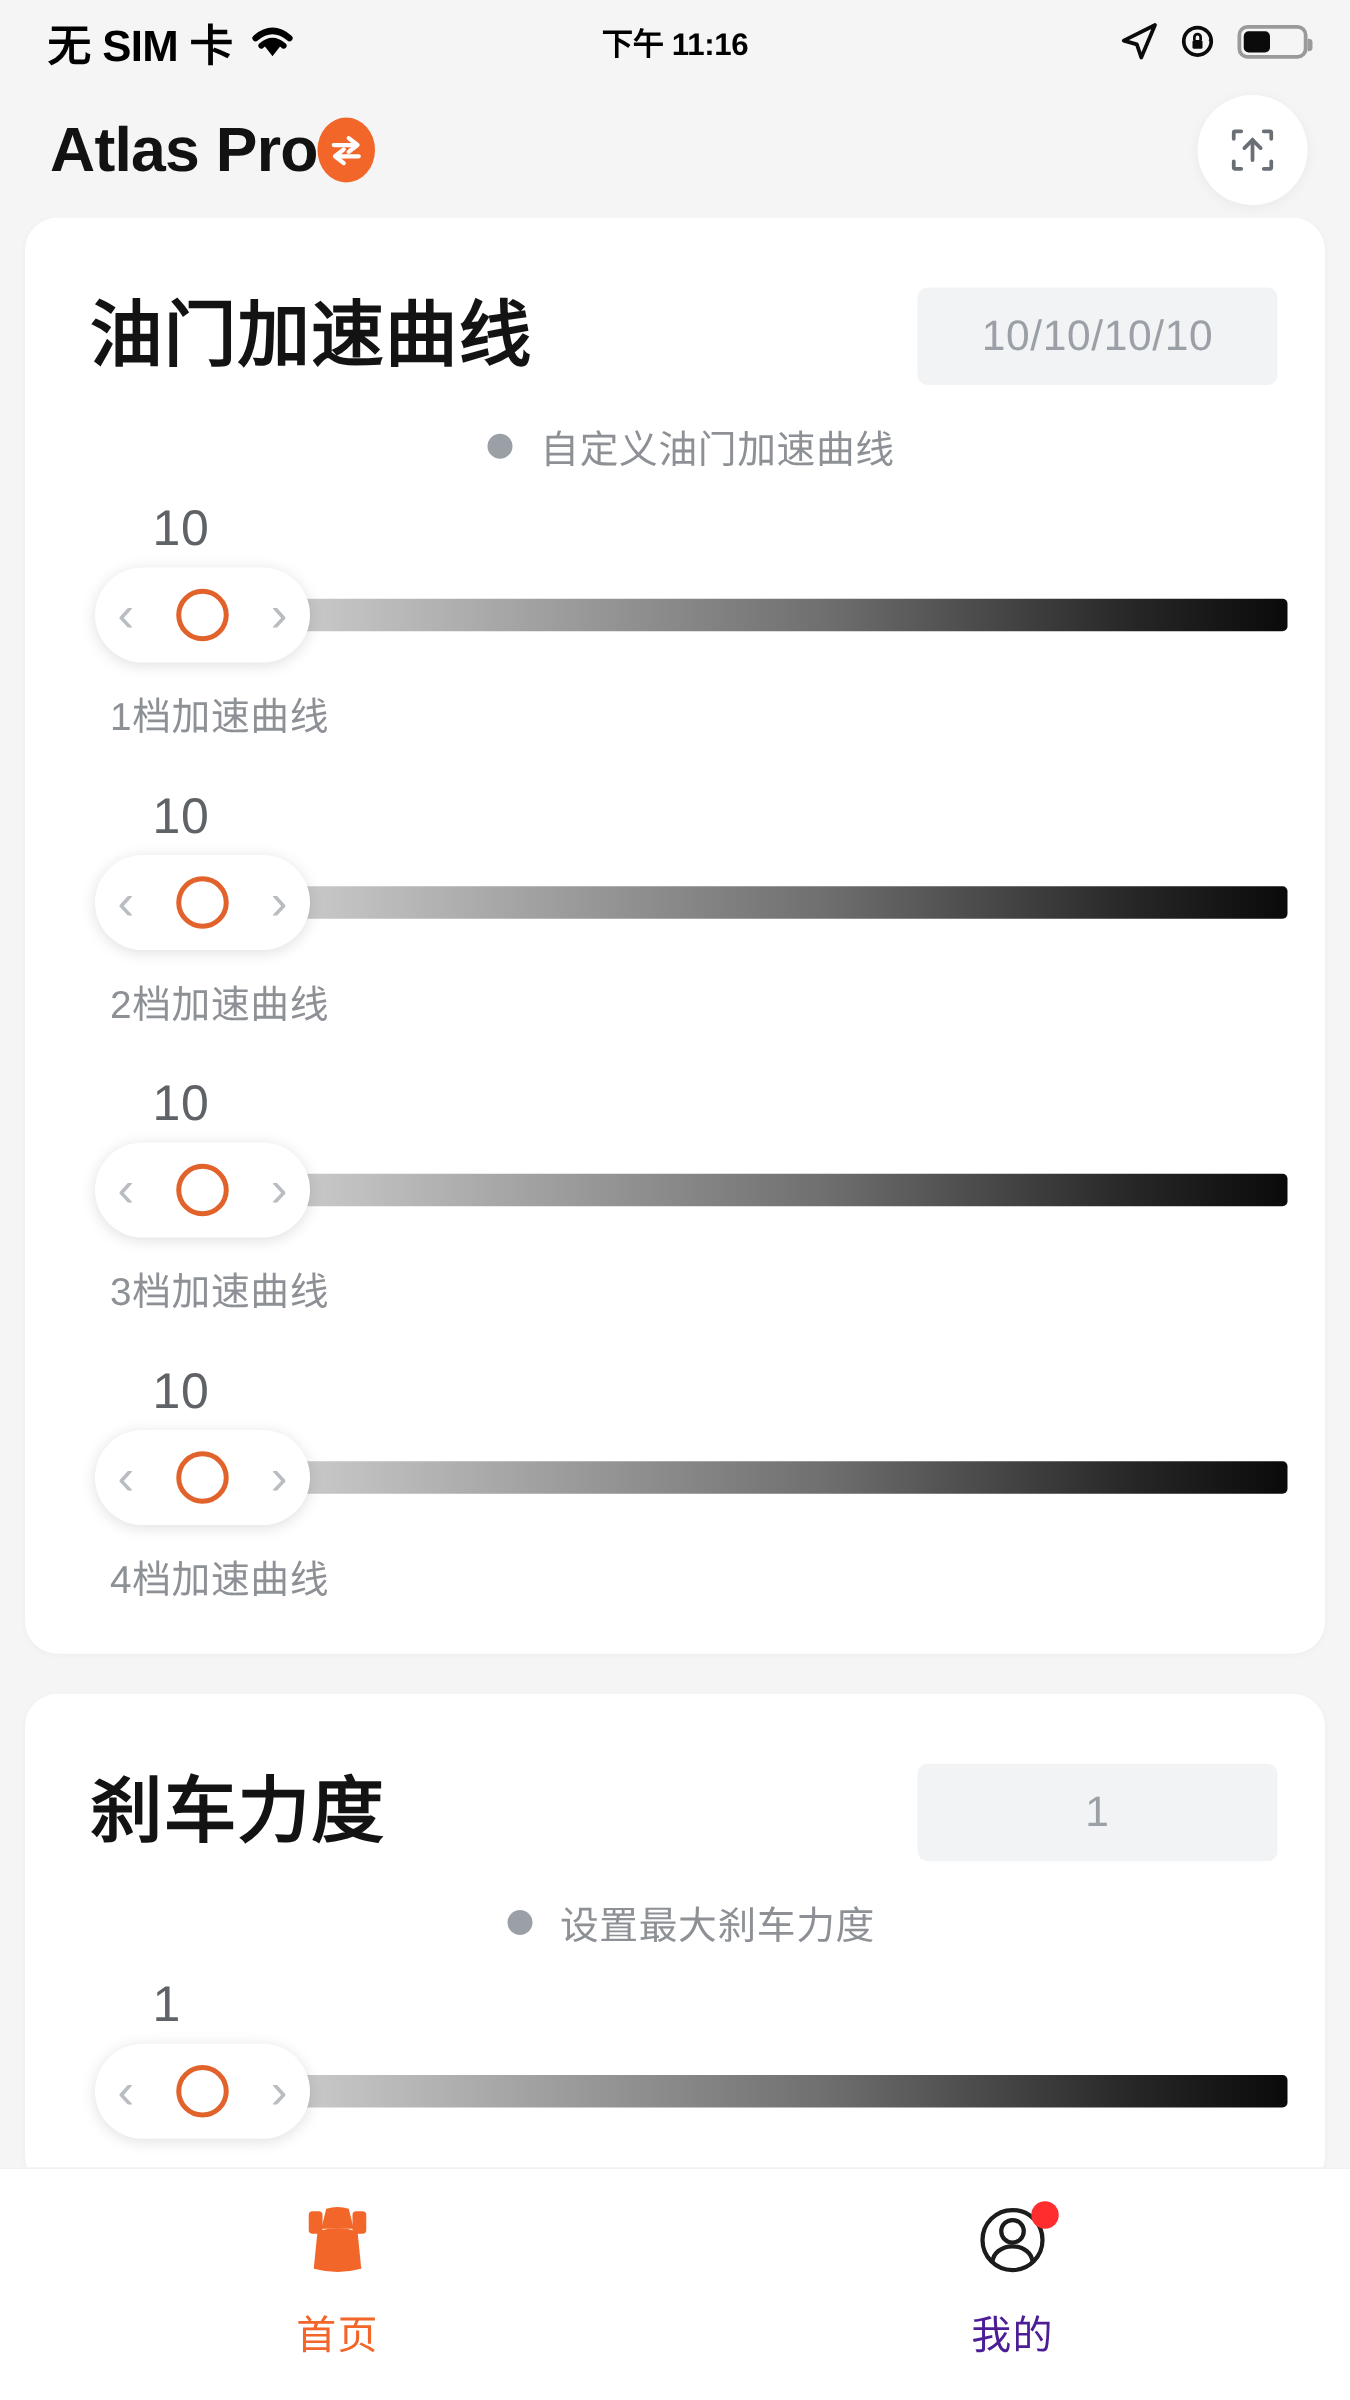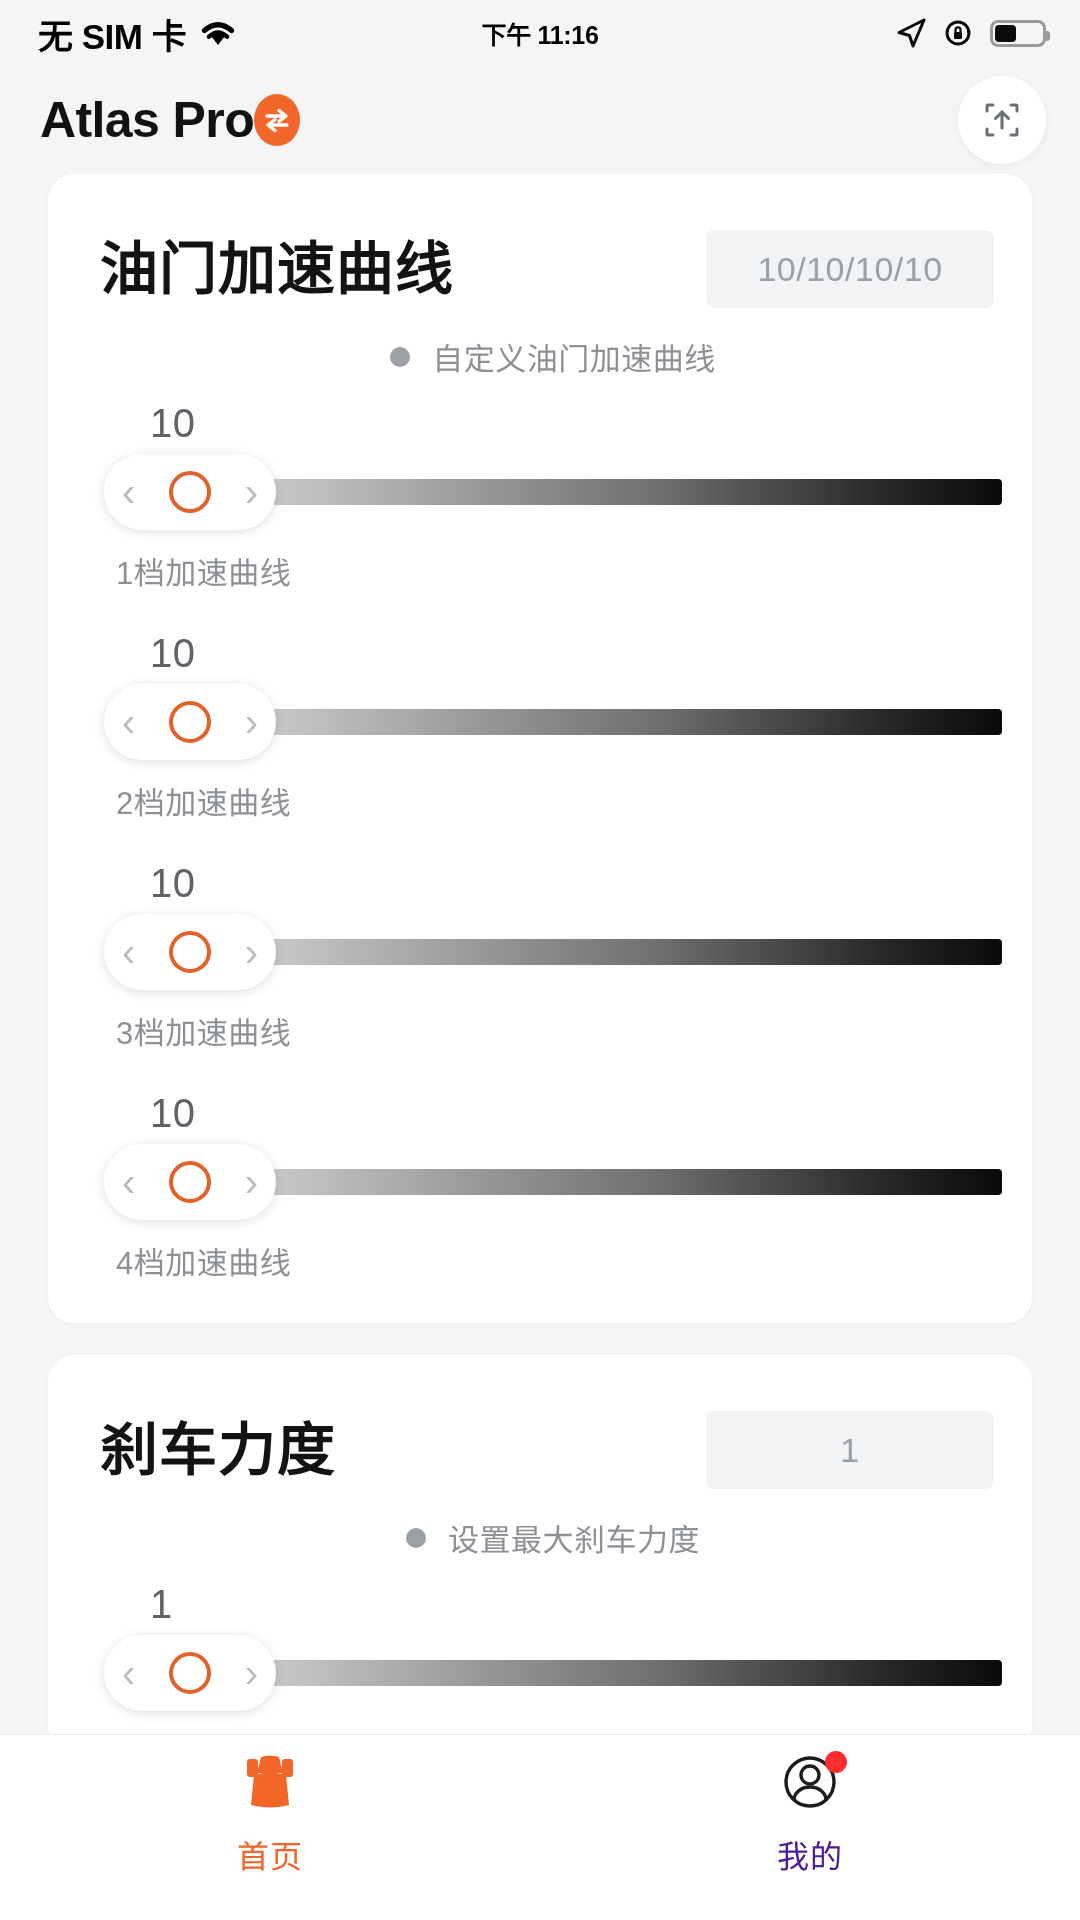--- a/index.html
+++ b/index.html
@@ -117,21 +117,21 @@
   }
 
   
   .content {
     position: absolute;
     top: 174px;
     left: 0;
     right: 0;
     bottom: 0;
     overflow: hidden;
-    padding: 0 48px;
+    padding: 0 20px;
   }
 
   .card {
     background: #ffffff;
     border-radius: 26px;
     padding: 56px 30px 40px 30px;
     margin-bottom: 32px;
     box-shadow: 0 1px 6px rgba(0,0,0,0.035);
   }
 
@@ -247,21 +247,21 @@
   }
 
   
   .tabbar {
     position: absolute;
     left: 0; right: 0; bottom: 0;
     height: 186px;
     background: #ffffff;
     display: flex;
     align-items: flex-start;
-    padding-top: 18px;
+    padding-top: 28px;
     border-top: 1px solid #ededed;
   }
   .tab {
     flex: 1;
     display: flex;
     flex-direction: column;
     align-items: center;
     gap: 14px;
   }
   .tab-icon-wrap { position: relative; }

